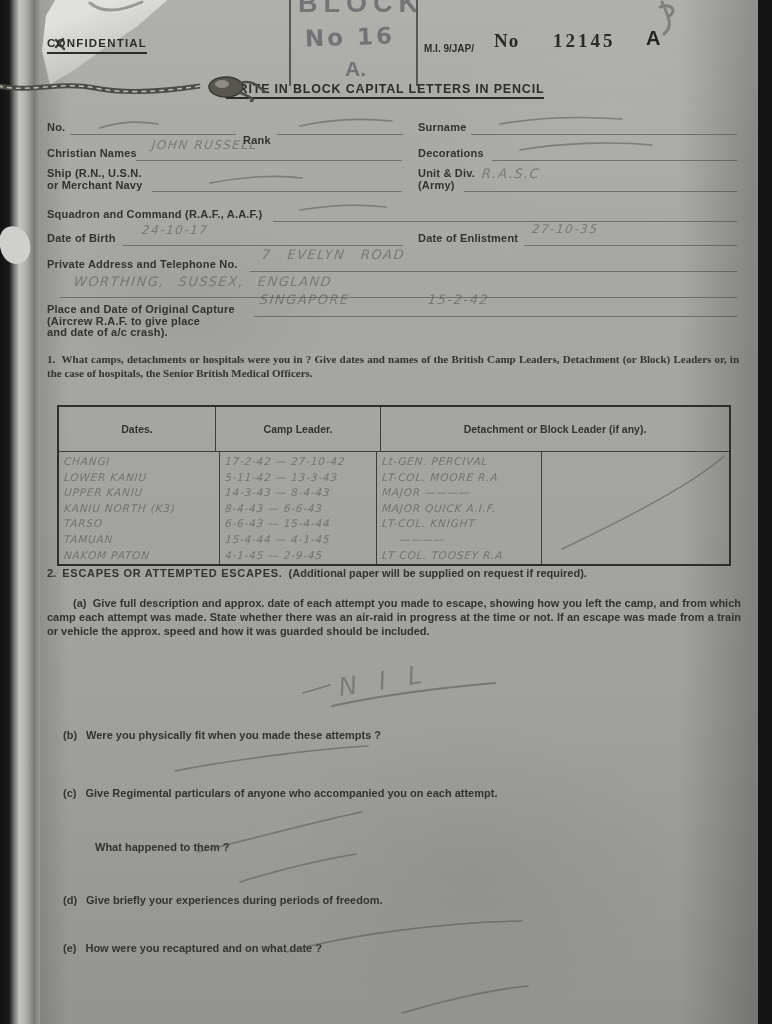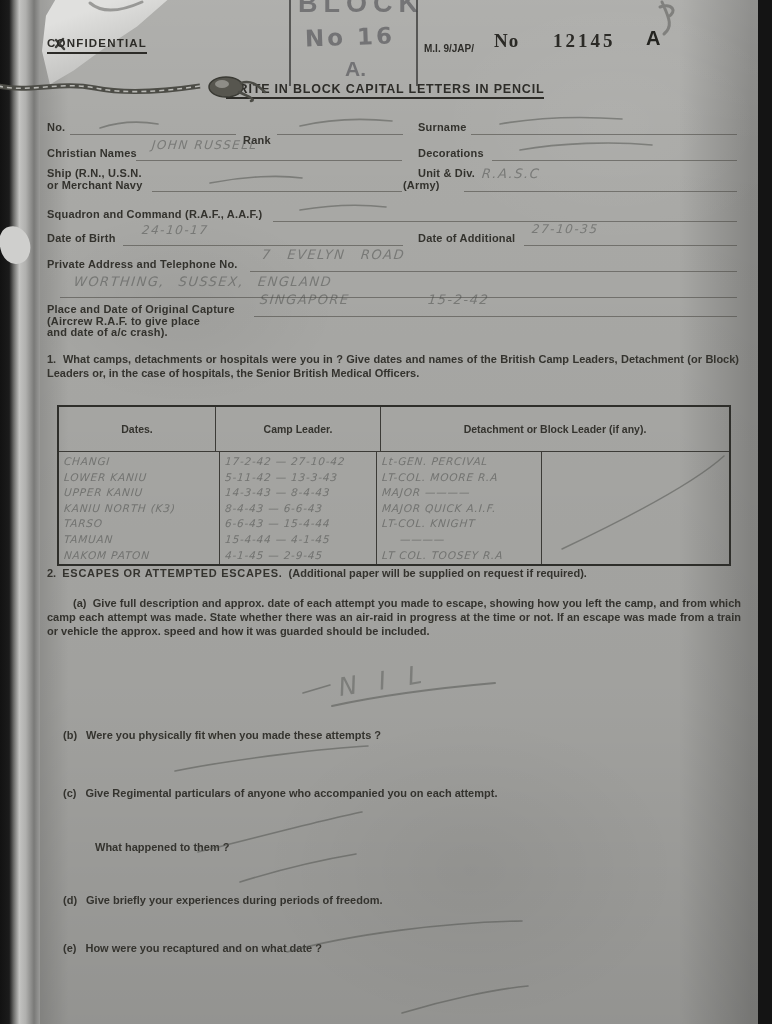--- a/index.html
+++ b/index.html
@@ -90,48 +90,48 @@
   <span class="lbl" style="left:47px;top:147px;">Christian Names</span>
   <div class="fline" style="left:136px;top:150px;width:266px;"></div>
   <span class="hw" style="left:152px;top:138px;">JOHN RUSSELL</span>
   <span class="lbl" style="left:418px;top:147px;">Decorations</span>
   <div class="fline" style="left:492px;top:150px;width:245px;"></div>
 
   <span class="lbl" style="left:47px;top:167px;">Ship (R.N., U.S.N.</span>
   <span class="lbl" style="left:47px;top:179px;">or Merchant Navy</span>
   <div class="fline" style="left:152px;top:181px;width:250px;"></div>
   <span class="lbl" style="left:418px;top:167px;">Unit &amp; Div.</span>
-  <span class="lbl" style="left:403px;top:179px;">(Army)</span>
+  <span class="lbl" style="left:418px;top:179px;">(Army)</span>
   <div class="fline" style="left:464px;top:181px;width:273px;"></div>
   <span class="hw" style="left:482px;top:166px;font-size:13px;">R.A.S.C</span>
 
   <span class="lbl" style="left:47px;top:208px;">Squadron and Command (R.A.F., A.A.F.)</span>
   <div class="fline" style="left:273px;top:211px;width:464px;"></div>
 
   <span class="lbl" style="left:47px;top:232px;">Date of Birth</span>
   <div class="fline" style="left:123px;top:235px;width:280px;"></div>
   <span class="hw" style="left:142px;top:223px;">24-10-17</span>
-  <span class="lbl" style="left:418px;top:232px;">Date of Additional</span>
+  <span class="lbl" style="left:418px;top:232px;">Date of Enlistment</span>
   <div class="fline" style="left:524px;top:235px;width:213px;"></div>
   <span class="hw" style="left:532px;top:222px;">27-10-35</span>
 
   <span class="lbl" style="left:47px;top:258px;">Private Address and Telephone No.</span>
   <div class="fline" style="left:250px;top:261px;width:487px;"></div>
   <span class="hw" style="left:262px;top:247px;font-size:13px;word-spacing:10px;">7 EVELYN ROAD</span>
   <div class="fline" style="left:60px;top:287px;width:677px;"></div>
   <span class="hw" style="left:74px;top:274px;font-size:13px;word-spacing:8px;">WORTHING, SUSSEX, ENGLAND</span>
 
   <span class="lbl" style="left:47px;top:303px;">Place and Date of Original Capture</span>
   <div class="fline" style="left:254px;top:306px;width:483px;"></div>
   <span class="hw" style="left:260px;top:292px;font-size:13px;">SINGAPORE</span>
   <span class="hw" style="left:428px;top:292px;font-size:13px;">15-2-42</span>
   <span class="lbl" style="left:47px;top:315px;">(Aircrew R.A.F. to give place</span>
   <span class="lbl" style="left:47px;top:326px;">and date of a/c crash).</span>
 
-  <p class="para" style="left:47px;top:352px;width:692px;margin:0;"><span>1.</span>&nbsp;&nbsp;<span>What camps, detachments or hospitals were you in ?  Give dates and names of the British Camp Leaders,  Detachment (or Block) Leaders or, in the case of hospitals, the Senior British Medical Officers.</span></p>
+  <p class="para" style="left:47px;top:352px;width:692px;margin:0;font-family:Liberation Serif, serif;"><span>1.</span>&nbsp;&nbsp;<span>What camps, detachments or hospitals were you in ?  Give dates and names of the British Camp Leaders,  Detachment (or Block) Leaders or, in the case of hospitals, the Senior British Medical Officers.</span></p>
 
   <div class="ctable">
     <div class="thead">
       <div class="hcell bordR" style="width:157px;">Dates.</div>
       <div class="hcell bordR" style="width:165px;">Camp Leader.</div>
       <div class="hcell" style="flex:1;">Detachment or Block Leader (if any).</div>
     </div>
     <div class="tbody">
       <div class="bcell bordR" style="width:161px;">
         <span class="hwline">CHANGI</span>

